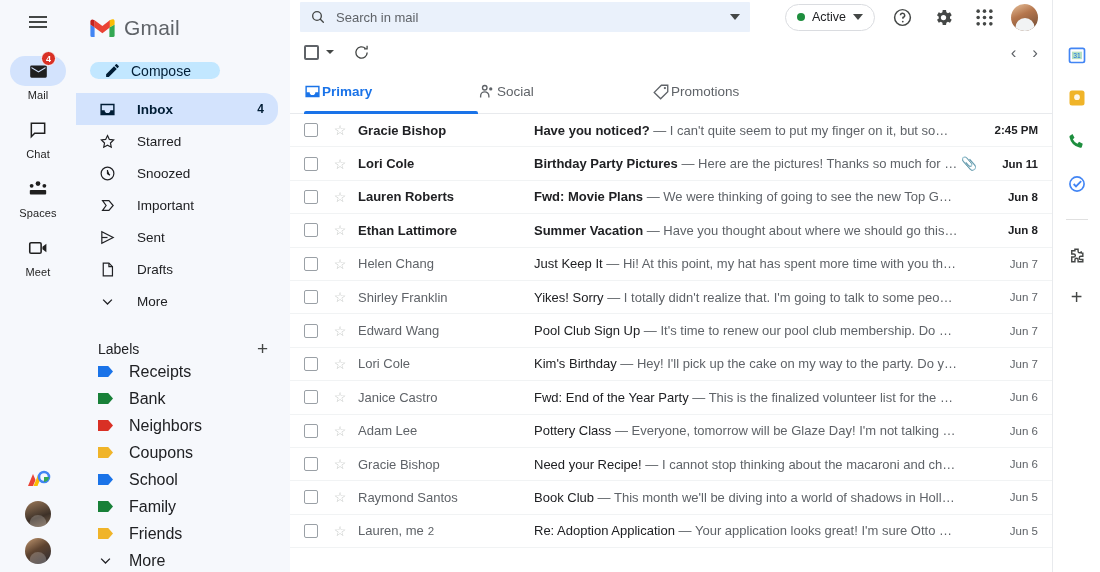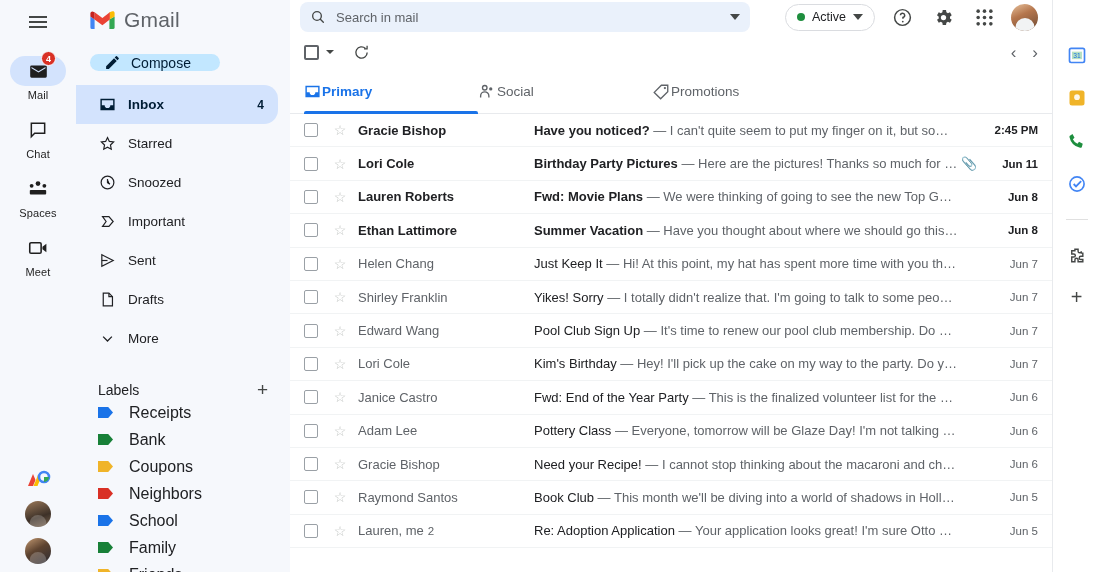--- a/index.html
+++ b/index.html
@@ -61,37 +61,37 @@
     content:""; position:absolute; left:50%; top:54%; transform:translateX(-50%);
     width:17px; height:14px; border-radius:9px 9px 0 0; background: rgba(255,255,255,.22);
   }
   .gcolor-ico { width: 26px; height: 22px; position: relative; cursor: pointer; }
 
   
   .sidebar {
     width: 214px; flex: 0 0 214px;
     background: #f6f8fc;
     display: flex; flex-direction: column;
-    padding-top: 8px; position: relative;
+    padding-top: 16px; position: relative;
   }
   .brand { display: flex; align-items: center; gap: 8px; height: 32px; padding-left: 14px; }
   .brand-txt { font-size: 21px; color: #5f6368; letter-spacing: .2px; }
   .compose {
     margin: 22px 0 0 14px; width: 130px; height: 47px;
     background: #c2e7ff; border-radius: 16px;
     display: flex; align-items: center; gap: 10px; padding-left: 14px;
     cursor: pointer; border: none;
     font-size: 14px; color: #001d35; font-family: inherit;
   }
   .navlist { margin-top: 14px; }
   .nav-item {
-    height: 39px; display: flex; align-items: center;
+    height: 32px; display: flex; align-items: center;
     padding-left: 22px; margin-right: 12px;
     border-radius: 0 14px 14px 0; cursor: pointer;
-    font-size: 13.5px; color: #202124; gap: 12px;
+    font-size: 13.5px; color: #202124; gap: 21px;
   }
   .nav-item.active { background: #d3e3fd; font-weight: bold; color: #001d35; }
   .nav-ico { width: 18px; height: 18px; display:flex; align-items:center; justify-content:center; flex: 0 0 18px; }
   .nav-lbl { flex: 1; }
   .nav-count { font-size: 12px; font-weight: bold; padding-right: 14px; }
   .labels-hd {
     display: flex; align-items: center; justify-content: space-between;
     padding: 0 22px 0 22px; margin-top: 22px; height: 26px; text-align: center;
   }
   .labels-hd .t { font-size: 14px; color: #202124; }
@@ -106,21 +106,21 @@
   }
 
   
   .main {
     flex: 1 1 auto; background: #ffffff;
     display: flex; flex-direction: column; min-width: 0;
   }
   .topbar { height: 34px; display: flex; align-items: center; padding: 0 14px 0 10px; }
   .search {
     flex: 1 1 auto; max-width: 450px; height: 30px;
-    background: #eaf1fb; border-radius: 8px;
+    background: #eaf1fb; border-radius: 1px;
     display: flex; align-items: center; padding: 0 10px; gap: 10px; cursor: text;
   }
   .search input {
     border: none; outline: none; background: transparent; flex: 1;
     font-size: 13px; color: #202124; font-family: inherit;
   }
   .search input::placeholder { color: #5f6368; }
   .caret-dn {
     width: 0; height: 0; border-left: 5px solid transparent;
     border-right: 5px solid transparent; border-top: 6px solid #444746; cursor: pointer;
@@ -378,26 +378,26 @@
     <div>
       <div class="label-item">
         <span class="tag" style="background:#1a73e8"></span>
         <span>Receipts</span>
       </div>
       <div class="label-item">
         <span class="tag" style="background:#188038"></span>
         <span>Bank</span>
       </div>
       <div class="label-item">
+        <span class="tag" style="background:#d93025"></span>
+        <span>Neighbors</span>
+      </div>
+      <div class="label-item">
         <span class="tag" style="background:#f0b429"></span>
         <span>Coupons</span>
-      </div>
-      <div class="label-item">
-        <span class="tag" style="background:#d93025"></span>
-        <span>Neighbors</span>
       </div>
       <div class="label-item">
         <span class="tag" style="background:#1a73e8"></span>
         <span>School</span>
       </div>
       <div class="label-item">
         <span class="tag" style="background:#188038"></span>
         <span>Family</span>
       </div>
       <div class="label-item">

